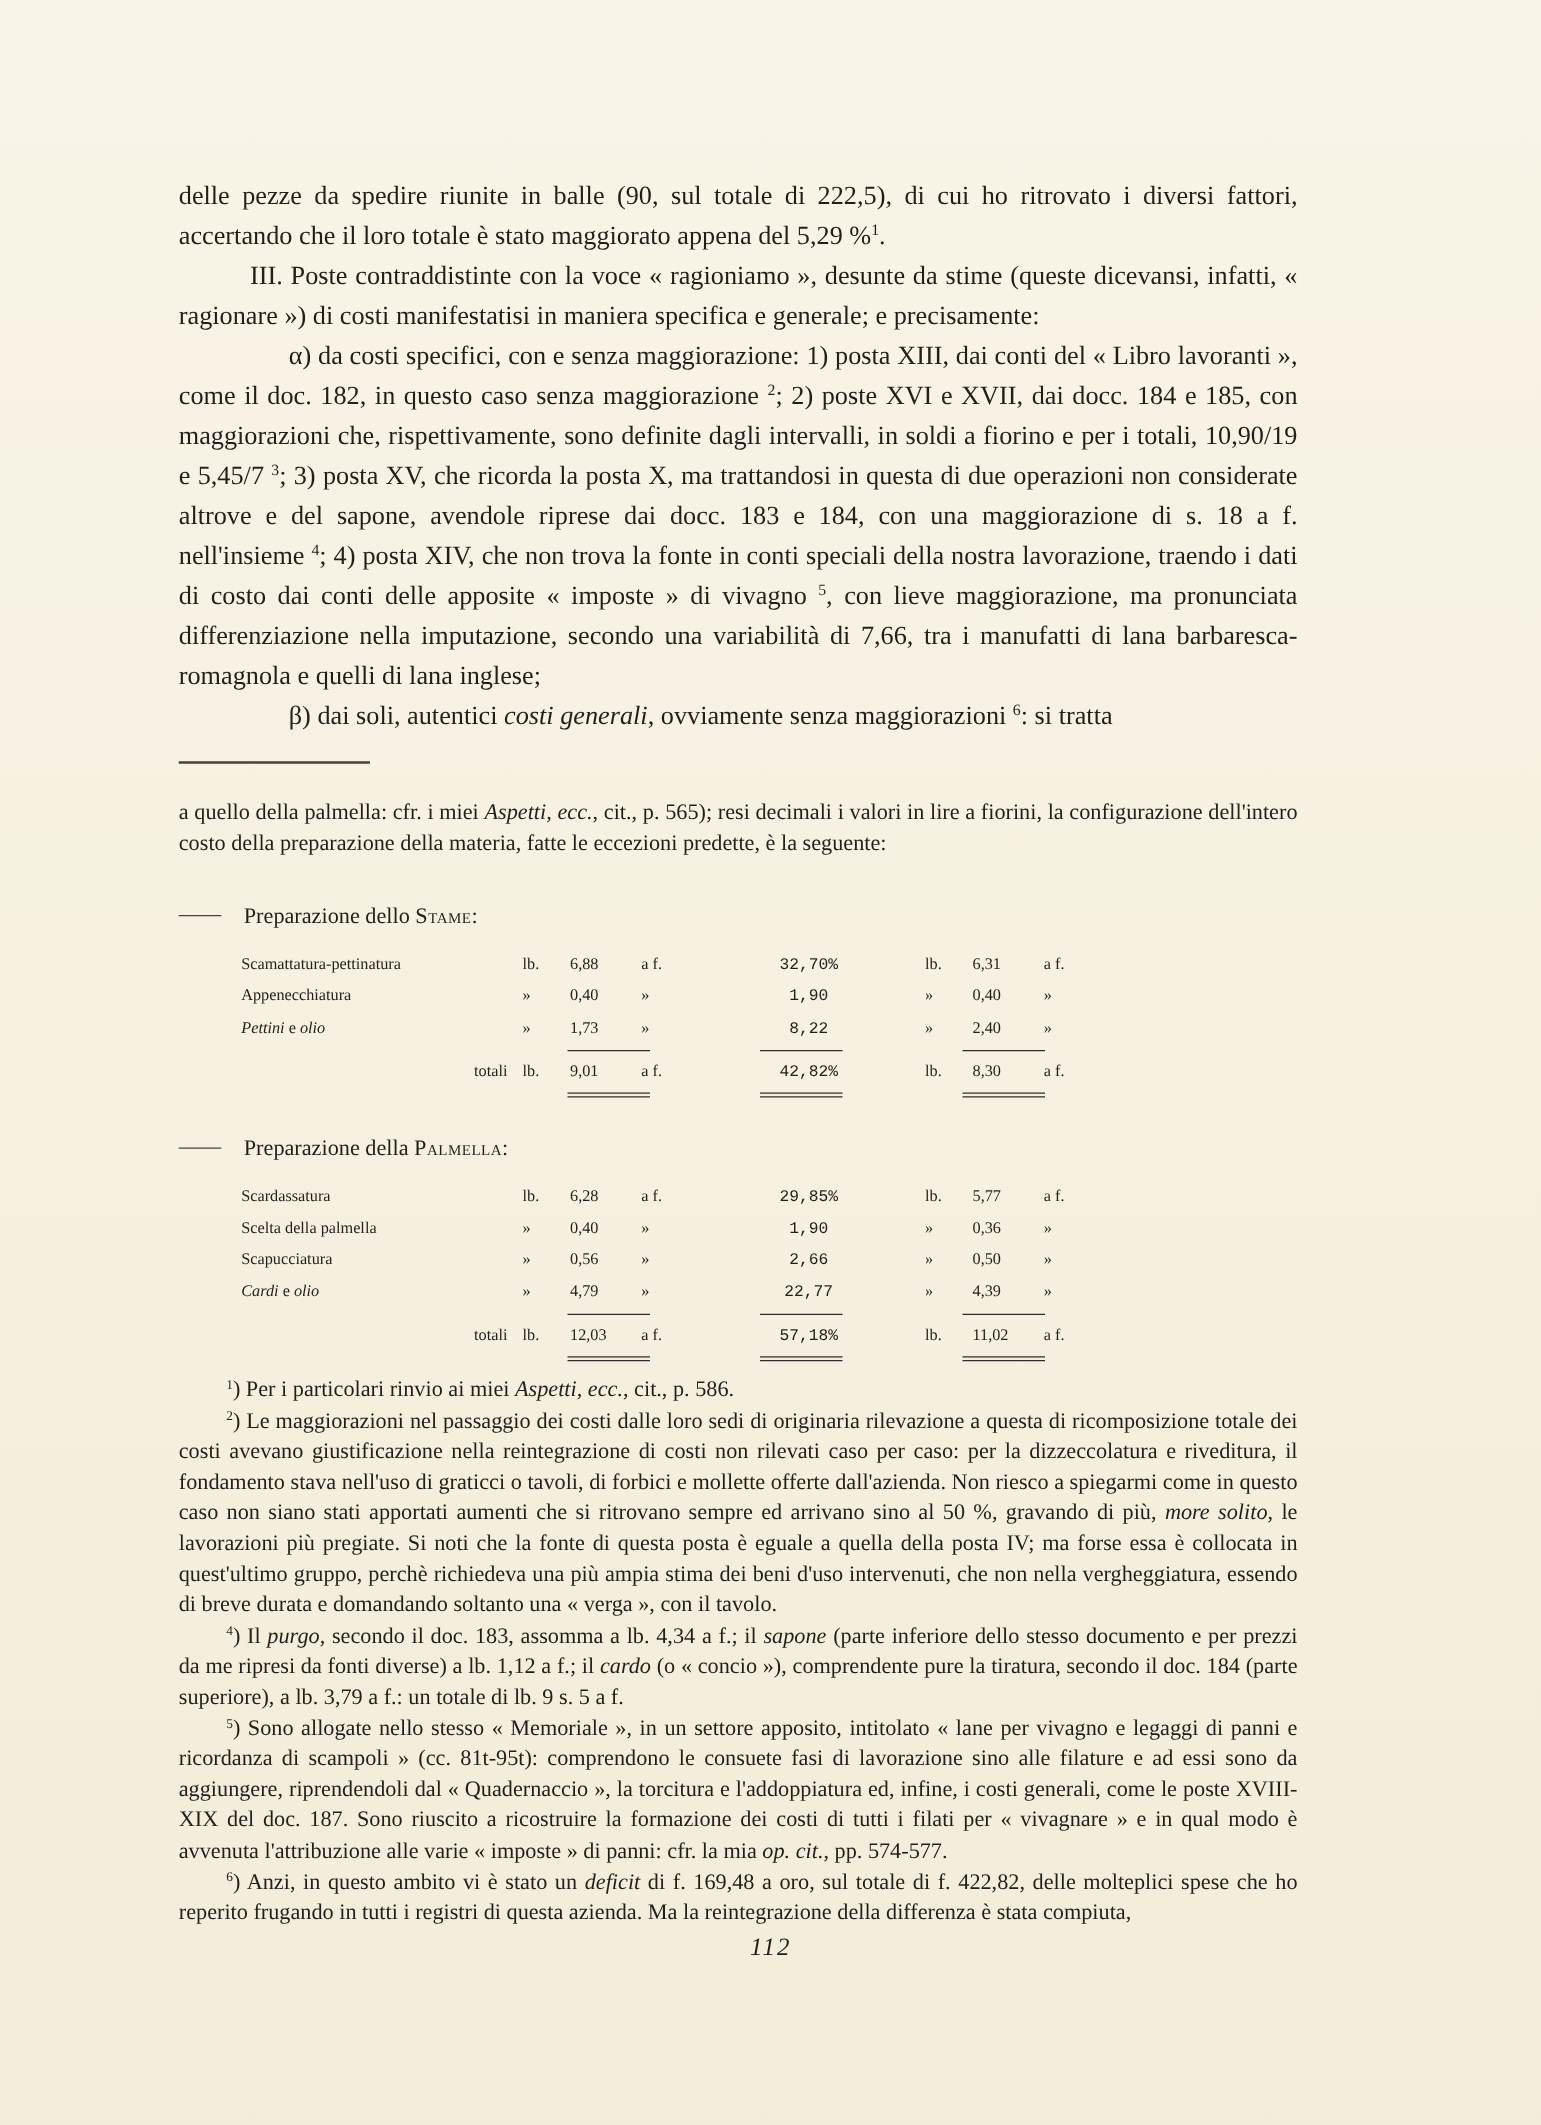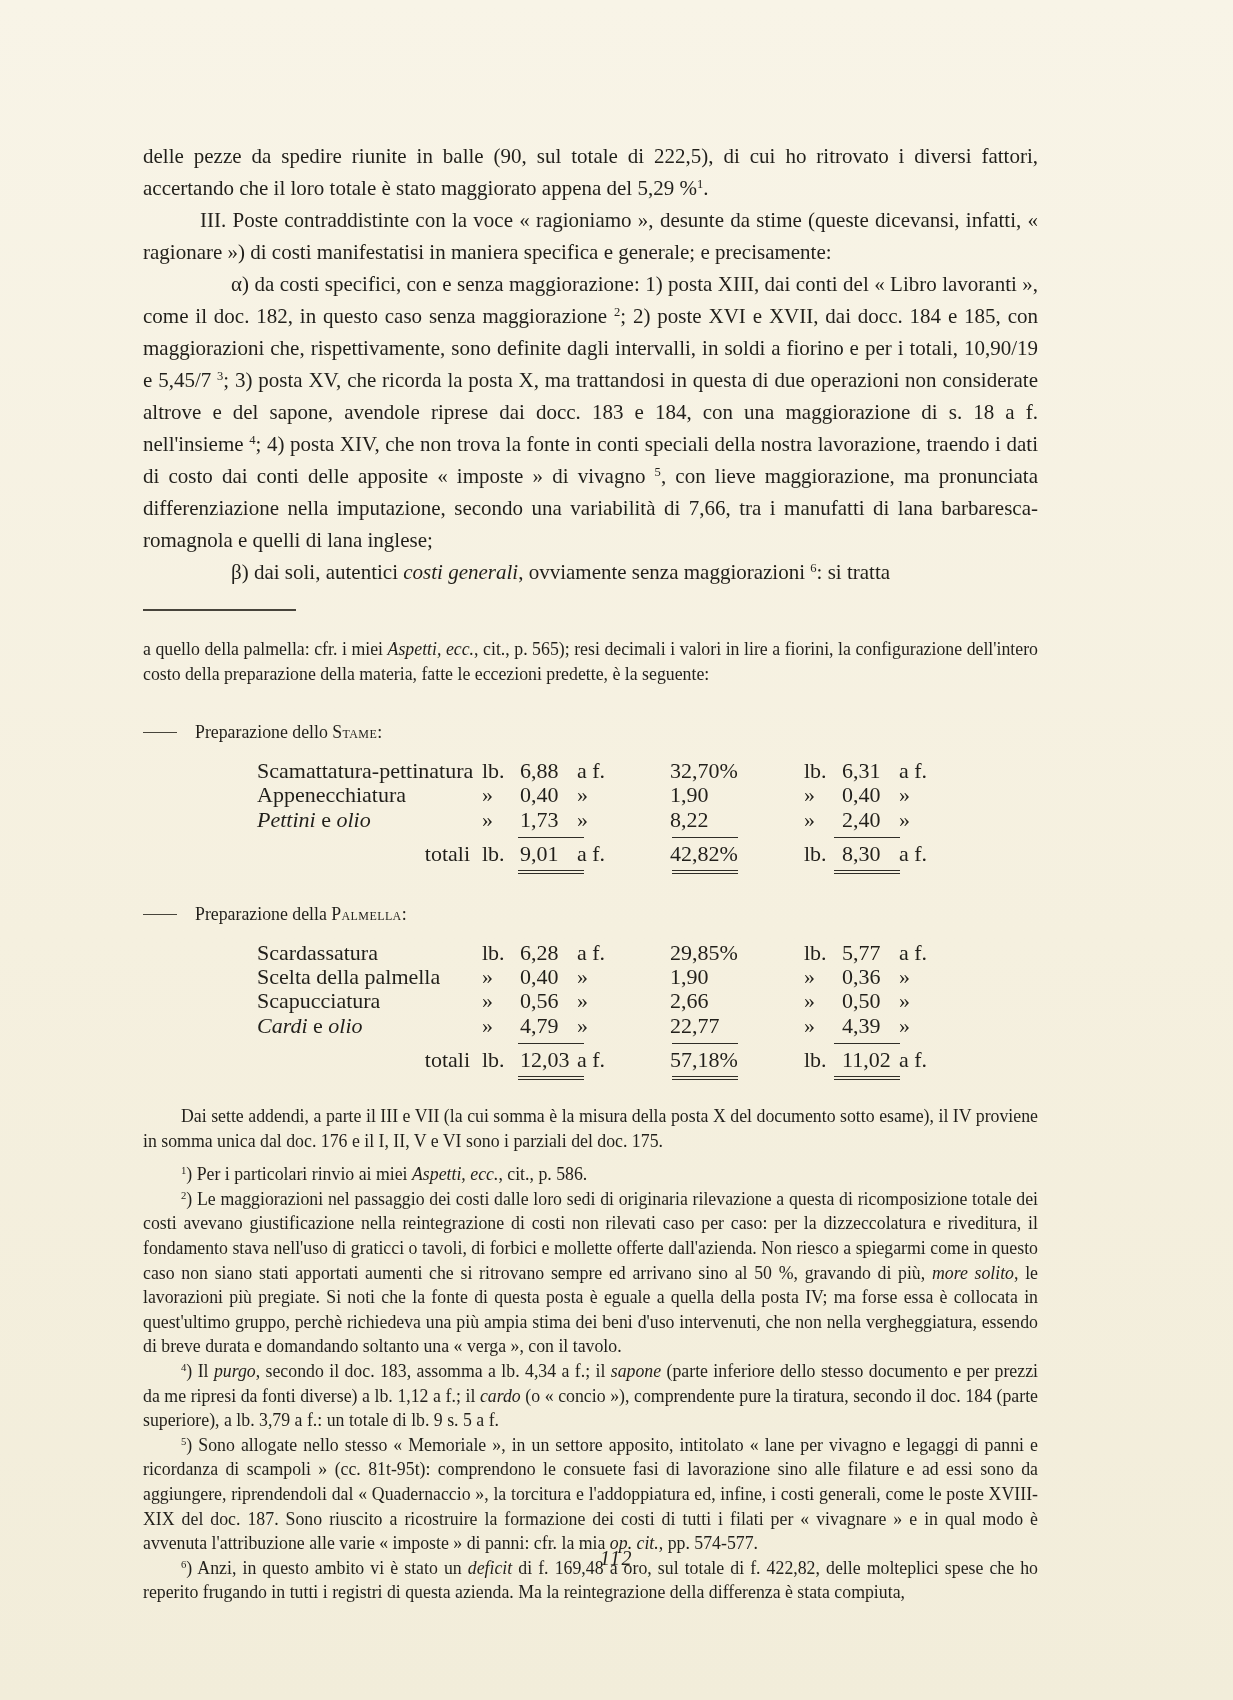--- a/index.html
+++ b/index.html
@@ -19,29 +19,29 @@
   .ind1{text-indent:57px;}
   .ind2{text-indent:88px;}
   sup{font-size:0.6em;line-height:0;vertical-align:0.55em;}
   i{font-style:italic;}
   .fnrule{width:153px;border-top:2px solid #47443b;margin:21px 0 26px 0;}
   .f{font-size:17.8px;line-height:24.6px;text-align:justify;}
   .fn-ind{text-indent:38px;}
   .theading{display:flex;align-items:center;font-size:17.8px;line-height:24px;margin:34px 0 15px 0;}
   .dashline{width:34px;border-top:1.6px solid #47443b;margin-right:18px;flex:none;}
   .sc{font-variant:small-caps;letter-spacing:0.4px;}
-  .ctable{margin-left:114px;font-size:22px;}
+  .ctable{margin-left:50px;font-size:13px;}
   .trow{display:flex;align-items:baseline;line-height:24.2px;}
   .c{display:inline-block;flex:none;}
   .lbl{width:225px;}
   .u{width:38px;}
   .v{width:57px;}
   .s{width:45px;}
   .sp1{width:48px;}
-  .pct{width:82px;text-align:left;}
+  .pct{width:82px;text-align:center;font-family:Liberation Mono, monospace;}
   .sp2{width:52px;}
   .total .lbl{text-align:right;padding-right:12px;box-sizing:border-box;}
   .total{margin-top:3px;}
   .rrow{display:flex;margin-top:5px;height:2px;}
   .rsp-a{width:261px;flex:none;}
   .rsp-b{width:88px;flex:none;}
   .rsp-c{width:96px;flex:none;}
   .rline{width:66px;border-top:1.5px solid #2f2d27;flex:none;}
   .dblrow{display:flex;margin-top:4px;height:5px;}
   .dbl{width:66px;height:3.6px;border-top:1.2px solid #2f2d27;border-bottom:1.2px solid #2f2d27;box-sizing:border-box;flex:none;}
@@ -217,21 +217,20 @@
       <div class="dblrow">
         <span class="rsp-a"></span>
           <span class="dbl"></span>
         <span class="rsp-b"></span>
           <span class="dbl"></span>
         <span class="rsp-c"></span>
           <span class="dbl"></span>
       </div>
     </div>
 
-    <p class="f fn-ind addendi">Dai sette addendi, a parte il III e VII (la cui somma è la misura della posta X del documento sotto esame), il IV proviene in somma unica dal doc. 176 e il I, II, V e VI sono i parziali del doc. 175.</p>
 
     <div class="notes">
       <p class="f fn-ind"><sup>1</sup>) Per i particolari rinvio ai miei <i>Aspetti, ecc.</i>, cit., p. 586.</p>
       <p class="f fn-ind"><sup>2</sup>) Le maggiorazioni nel passaggio dei costi dalle loro sedi di originaria rilevazione a questa di ricomposizione totale dei costi avevano giustificazione nella reintegrazione di costi non rilevati caso per caso: per la dizzeccolatura e riveditura, il fondamento stava nell'uso di graticci o tavoli, di forbici e mollette offerte dall'azienda. Non riesco a spiegarmi come in questo caso non siano stati apportati aumenti che si ritrovano sempre ed arrivano sino al 50 %, gravando di più, <i>more solito</i>, le lavorazioni più pregiate. Si noti che la fonte di questa posta è eguale a quella della posta IV; ma forse essa è collocata in quest'ultimo gruppo, perchè richiedeva una più ampia stima dei beni d'uso intervenuti, che non nella vergheggiatura, essendo di breve durata e domandando soltanto una « verga », con il tavolo.</p>
       <p class="f fn-ind"><sup>4</sup>) Il <i>purgo</i>, secondo il doc. 183, assomma a lb. 4,34 a f.; il <i>sapone</i> (parte inferiore dello stesso documento e per prezzi da me ripresi da fonti diverse) a lb. 1,12 a f.; il <i>cardo</i> (o « concio »), comprendente pure la tiratura, secondo il doc. 184 (parte superiore), a lb. 3,79 a f.: un totale di lb. 9 s. 5 a f.</p>
       <p class="f fn-ind"><sup>5</sup>) Sono allogate nello stesso « Memoriale », in un settore apposito, intitolato « lane per vivagno e legaggi di panni e ricordanza di scampoli » (cc. 81t-95t): comprendono le consuete fasi di lavorazione sino alle filature e ad essi sono da aggiungere, riprendendoli dal « Quadernaccio », la torcitura e l'addoppiatura ed, infine, i costi generali, come le poste XVIII-XIX del doc. 187. Sono riuscito a ricostruire la formazione dei costi di tutti i filati per « vivagnare » e in qual modo è avvenuta l'attribuzione alle varie « imposte » di panni: cfr. la mia <i>op. cit.</i>, pp. 574-577.</p>
       <p class="f fn-ind"><sup>6</sup>) Anzi, in questo ambito vi è stato un <i>deficit</i> di f. 169,48 a oro, sul totale di f. 422,82, delle molteplici spese che ho reperito frugando in tutti i registri di questa azienda. Ma la reintegrazione della differenza è stata compiuta,</p>
     </div>
 
   </div>

